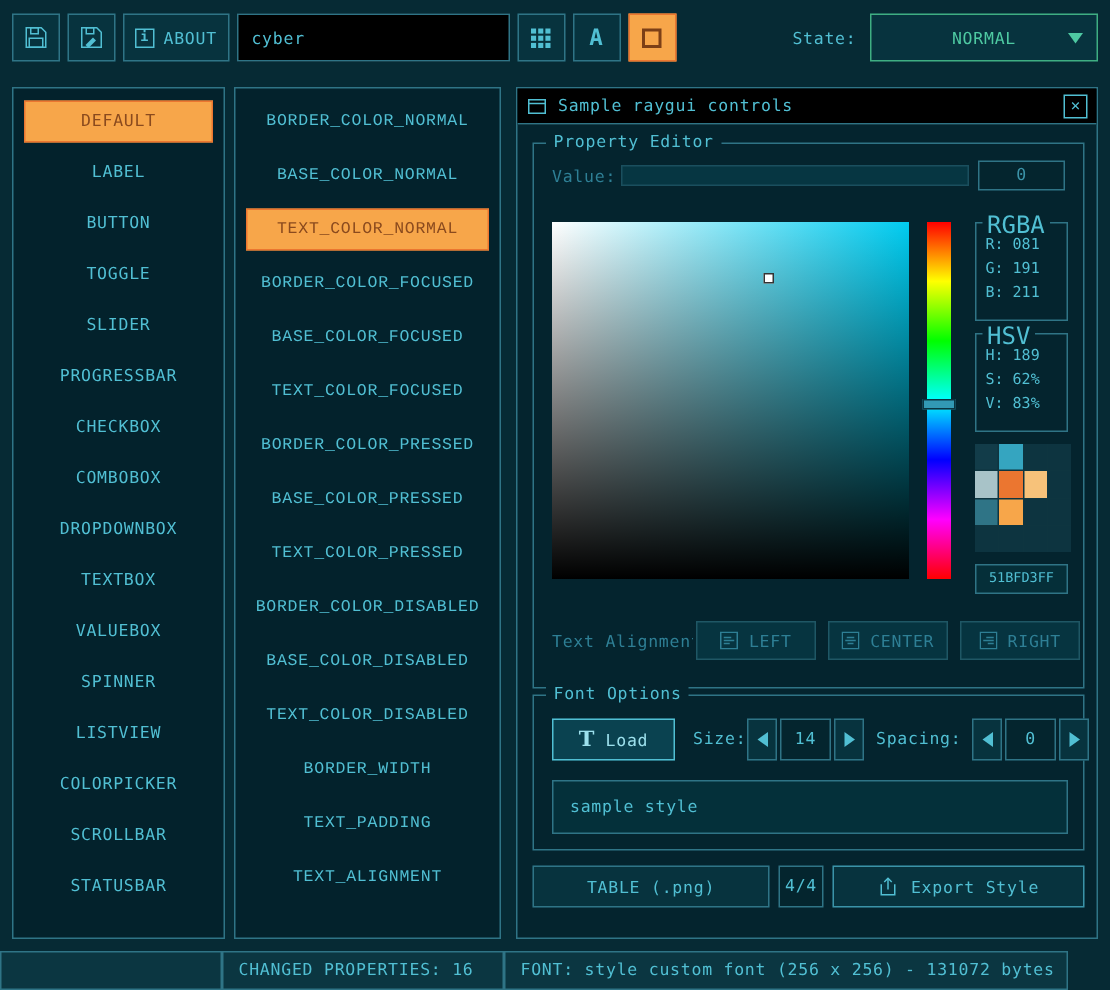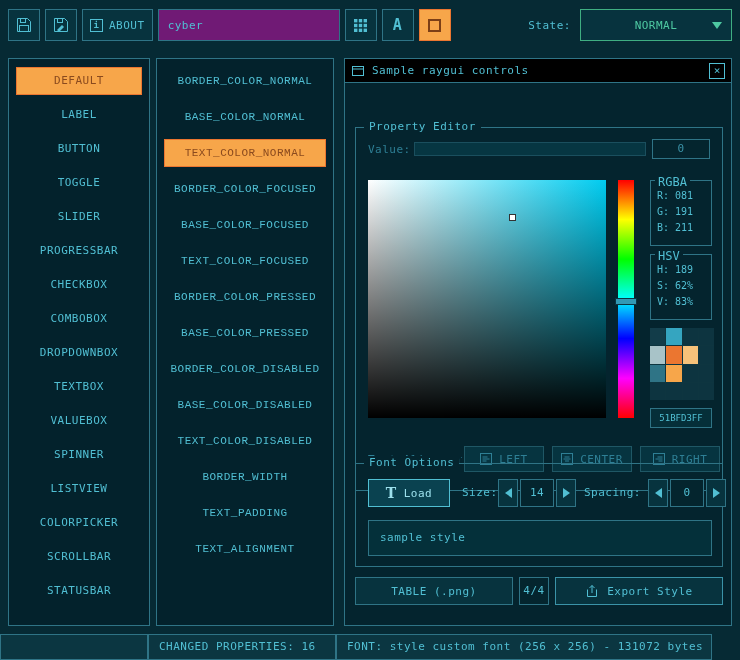--- a/index.html
+++ b/index.html
@@ -17,21 +17,21 @@
   .toolbar { position:absolute; left:0; top:0; width:740px; height:50px;
     display:flex; align-items:center; padding:0 8px; gap:5px; }
   .tbtn { height:32px; min-width:32px; background:#07333e; border:1px solid #2f7486;
     color:#51bfd3; display:flex; align-items:center; justify-content:center; gap:6px;
     font:inherit; letter-spacing:inherit; cursor:pointer; padding:0 7px; }
   .tbtn.orange { background:#f7a64a; border-color:#eb7630; color:#7c3f16; }
   .font-a { font-size:15px; font-weight:bold; }
   .swatch-icon { display:inline-block; width:13px; height:13px; border:2px solid #7c3f16; }
   .info-badge { display:inline-flex; width:13px; height:13px; border:1px solid #51bfd3;
     align-items:center; justify-content:center; font-size:9px; font-weight:bold; }
-  .style-name { width:182px; height:32px; background:#701a75; border:1px solid #2f7486;
+  .style-name { width:182px; height:32px; background:#000000; border:1px solid #2f7486;
     color:#51bfd3; font:inherit; letter-spacing:inherit; padding:0 9px; outline:none; }
   .spacer { flex:1; }
   .state-label { color:#51bfd3; margin-right:4px; }
   .state-dropdown { width:152px; height:32px; border:1px solid #3fae82; background:#07333e;
     display:flex; align-items:center; justify-content:center; position:relative;
     color:#4ec9a2; cursor:pointer; }
   .tri-down { position:absolute; right:9px; width:0; height:0;
     border-left:5px solid transparent; border-right:5px solid transparent;
     border-top:7px solid #4ec9a2; }
 
@@ -51,21 +51,21 @@
     display:flex; align-items:center; padding:0 6px; gap:7px; }
   .win-title { color:#51bfd3; }
   .win-close { width:16px; height:16px; margin-left:auto; background:transparent;
     border:1px solid #51bfd3; color:#51bfd3; font-size:11px; line-height:1;
     display:flex; align-items:center; justify-content:center; cursor:pointer;
     font-family:inherit; }
 
   .groupbox { position:absolute; left:10px; width:368px; border:1px solid #2f7486; }
   .group-label { position:absolute; top:-8px; left:8px; background:#04242e;
     padding:0 5px; color:#51bfd3; white-space:nowrap; }
-  .pe { top:36px; height:364px;margin-top:32px; }
+  .pe { top:36px; height:364px; }
   .fo { top:404px; height:104px; }
 
   .dim { color:#2e7f95; }
 
   .value-label { position:absolute; left:12px; top:15px; }
   .value-slider { position:absolute; left:58px; top:14px; width:232px; height:14px;
     background:#063642; border:1px solid #1a4f5e; cursor:pointer; }
   .value-box { position:absolute; right:12px; top:11px; width:58px; height:20px;
     border:1px solid #2f7486; background:#04252e; text-align:center; line-height:18px;
     color:#3b93a8; cursor:text; }
@@ -78,21 +78,21 @@
   .sv-marker { position:absolute; left:calc(61% - 4px); top:calc(16% - 4px);
     width:7px; height:7px; background:#fff; border:1px solid #333; }
 
   .hue-bar { position:absolute; left:262px; top:52px; width:16px; height:238px; cursor:pointer;
     background:linear-gradient(to bottom,#f00 0%,#ff0 16.6%,#0f0 33.3%,#0ff 50%,#00f 66.6%,#f0f 83.3%,#f00 100%); }
   .hue-handle { position:absolute; left:-3px; right:-3px; top:calc(51% - 3px); height:7px;
     background:#3299b4; border:1px solid #0a3440; }
 
   .mini-group { position:absolute; left:294px; width:62px; border:1px solid #2f7486;
     padding:7px 2px 2px 6px; font-size:10px; line-height:16px; letter-spacing:0; }
-  .mini-group .group-label { font-size:12px; left:4px; top:-7px; padding:0 3px;text-align:center; }
+  .mini-group .group-label { font-size:16px; left:4px; top:-7px; padding:0 3px;text-align:center; }
   .mg-rgba { top:52px; height:66px; }
   .mg-hsv { top:126px; height:66px; }
 
   .palette { position:absolute; left:294px; top:200px; width:64px; height:72px;
     display:grid; grid-template-columns:repeat(4,1fr); grid-auto-rows:1fr; gap:1px;
     background:#0e3540; }
   .palette .cell { cursor:pointer; }
 
   .hex-box { position:absolute; left:294px; top:280px; width:62px; height:20px;
     border:1px solid #2f7486; background:#052f39; font-size:9px; letter-spacing:0;
@@ -218,20 +218,21 @@
 
   <nav class="panel props">
     <div class="list-item">BORDER_COLOR_NORMAL</div>
     <div class="list-item">BASE_COLOR_NORMAL</div>
     <div class="list-item selected">TEXT_COLOR_NORMAL</div>
     <div class="list-item">BORDER_COLOR_FOCUSED</div>
     <div class="list-item">BASE_COLOR_FOCUSED</div>
     <div class="list-item">TEXT_COLOR_FOCUSED</div>
     <div class="list-item">BORDER_COLOR_PRESSED</div>
     <div class="list-item">BASE_COLOR_PRESSED</div>
+    <div class="list-item">TEXT_COLOR_PRESSED</div>
     <div class="list-item">BORDER_COLOR_DISABLED</div>
     <div class="list-item">BASE_COLOR_DISABLED</div>
     <div class="list-item">TEXT_COLOR_DISABLED</div>
     <div class="list-item">BORDER_WIDTH</div>
     <div class="list-item">TEXT_PADDING</div>
     <div class="list-item">TEXT_ALIGNMENT</div>
   </nav>
 
   <section class="sample-window">
     <div class="win-titlebar">

